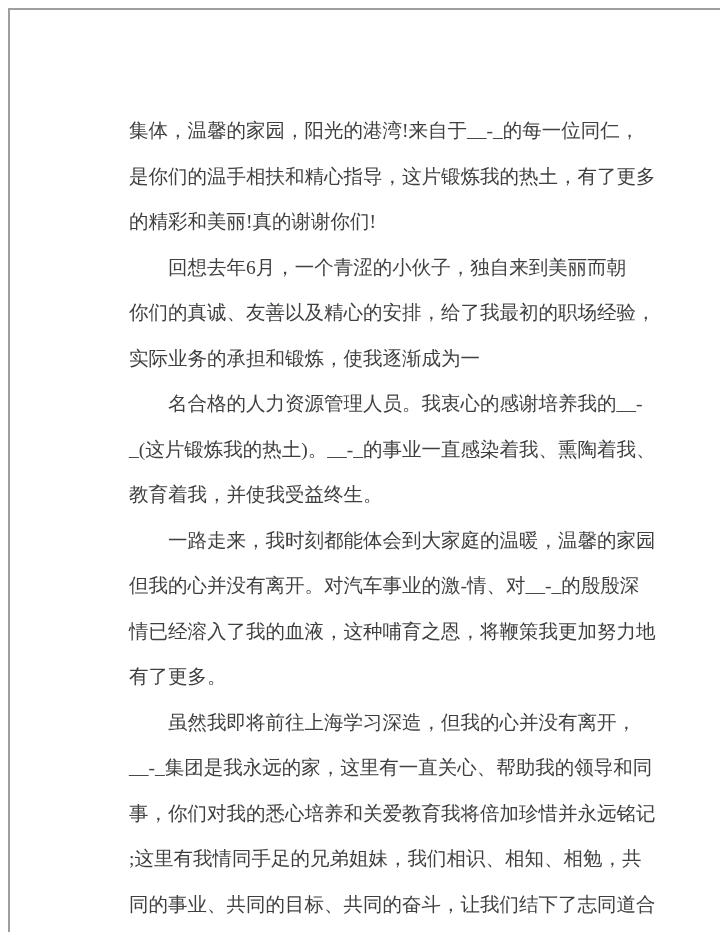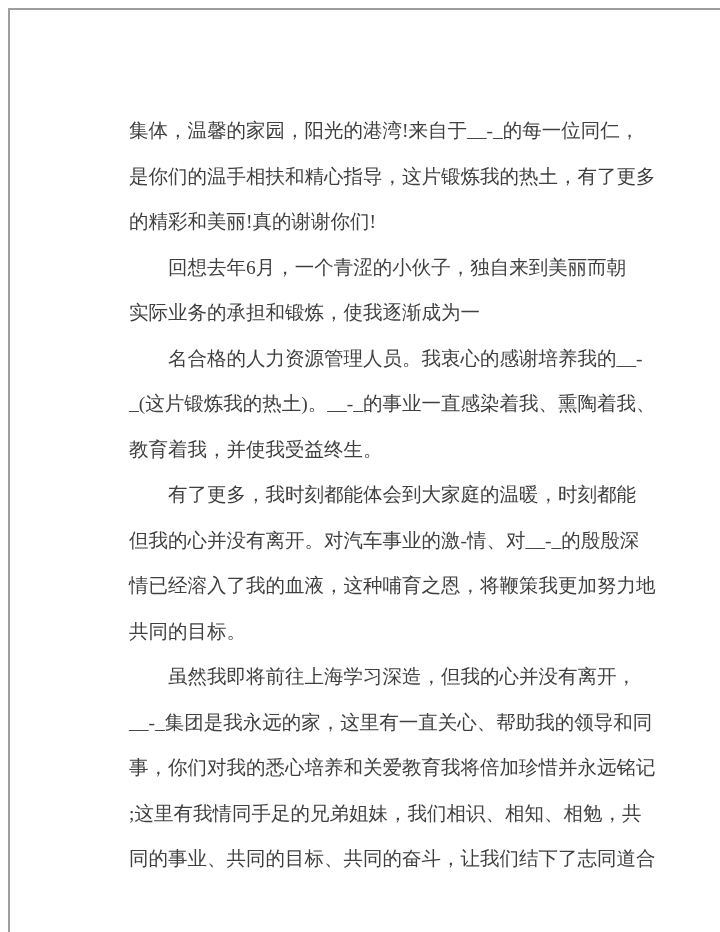--- a/index.html
+++ b/index.html
@@ -42,27 +42,28 @@
 </style>
 </head>
 <body>
 
 <div class="page">
   <div class="letter-body">
       <div class="line">集体，温馨的家园，阳光的港湾!来自于__-_的每一位同仁，</div>
       <div class="line">是你们的温手相扶和精心指导，这片锻炼我的热土，有了更多</div>
       <div class="line">的精彩和美丽!真的谢谢你们!</div>
       <div class="line indent">回想去年6月，一个青涩的小伙子，独自来到美丽而朝</div>
+      <div class="line">你们的真诚、友善以及精心的安排，给了我最初的职场经验，</div>
       <div class="line">实际业务的承担和锻炼，使我逐渐成为一</div>
       <div class="line indent">名合格的人力资源管理人员。我衷心的感谢培养我的__-</div>
       <div class="line">_(这片锻炼我的热土)。__-_的事业一直感染着我、熏陶着我、</div>
       <div class="line">教育着我，并使我受益终生。</div>
-      <div class="line indent">有了更多，我时刻都能体会到大家庭的温暖，时刻都能</div>
+      <div class="line indent">一路走来，我时刻都能体会到大家庭的温暖，温馨的家园</div>
       <div class="line">但我的心并没有离开。对汽车事业的激-情、对__-_的殷殷深</div>
       <div class="line">情已经溶入了我的血液，这种哺育之恩，将鞭策我更加努力地</div>
-      <div class="line">共同的目标。</div>
+      <div class="line">有了更多。</div>
       <div class="line indent">虽然我即将前往上海学习深造，但我的心并没有离开，</div>
       <div class="line">__-_集团是我永远的家，这里有一直关心、帮助我的领导和同</div>
       <div class="line">事，你们对我的悉心培养和关爱教育我将倍加珍惜并永远铭记</div>
       <div class="line">;这里有我情同手足的兄弟姐妹，我们相识、相知、相勉，共</div>
       <div class="line">同的事业、共同的目标、共同的奋斗，让我们结下了志同道合</div>
     </div>
 </div>
 
 </body></html>

